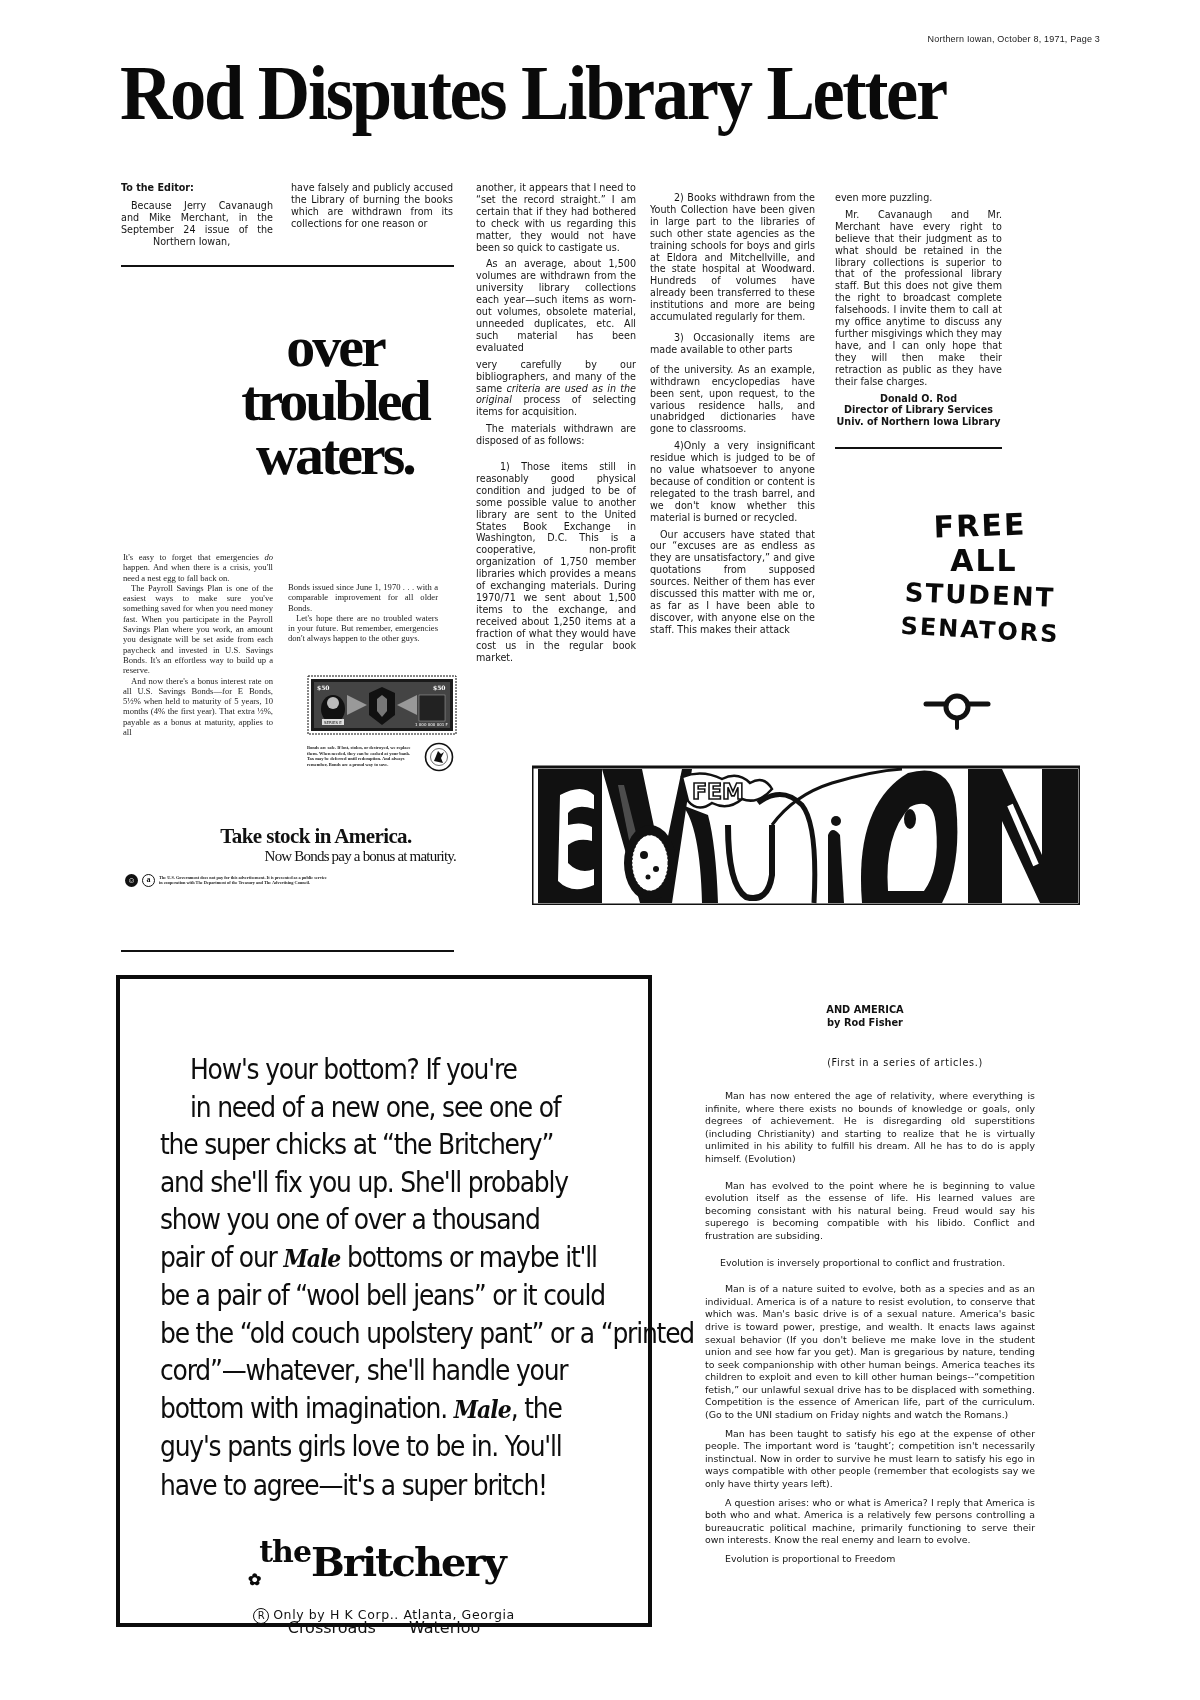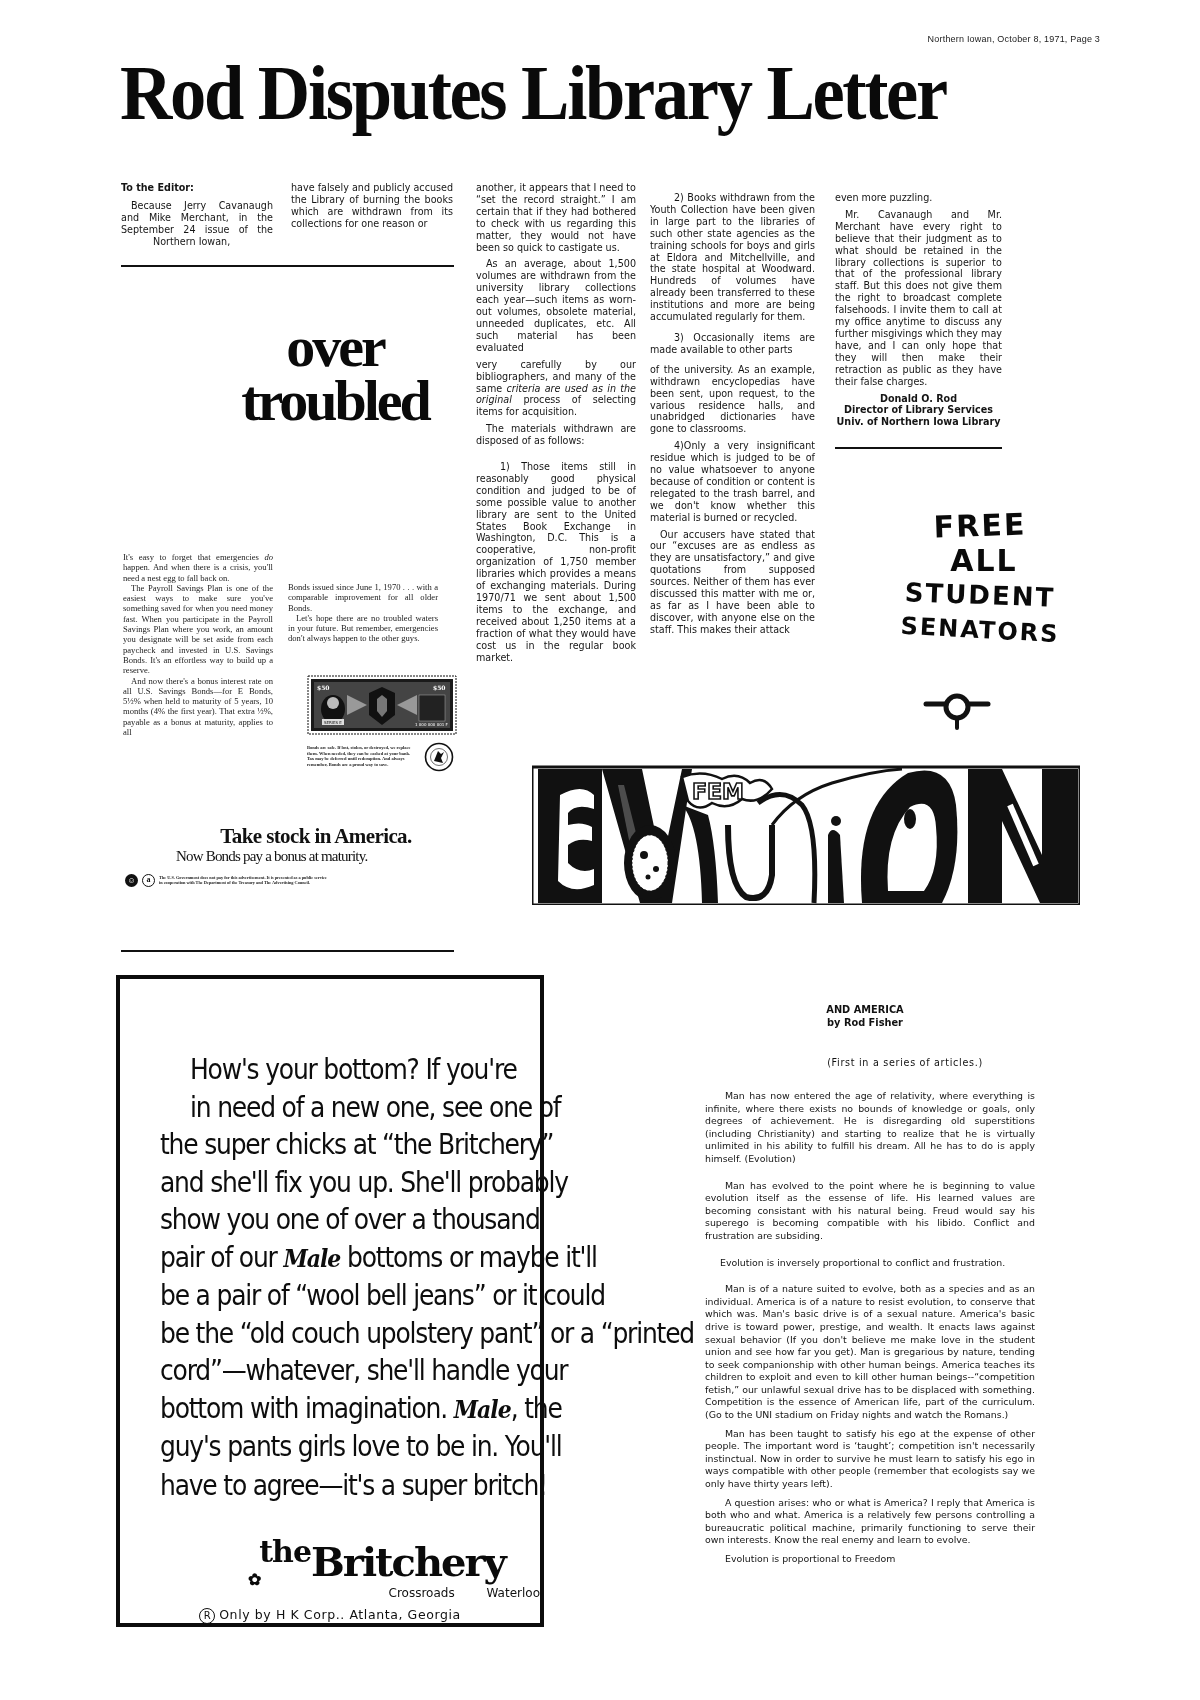--- a/index.html
+++ b/index.html
@@ -20,42 +20,42 @@
 
   .rule { position: absolute; height: 2px; background: #111; }
 
   
   .bridge { position: absolute; left: 205px; top: 320px; width: 260px; text-align: center; font-family: "Liberation Serif", serif; font-weight: bold; font-size: 58px; line-height: 54px; letter-spacing: -3px; color: #0a0a0a; }
   .adcol { position: absolute; font-family: "Liberation Serif", serif; font-size: 8.6px; line-height: 10.3px; text-align: justify; color: #222; }
   .adcol p { text-indent: 8px; }
   .adcol p.noindent { text-indent: 0; }
   .bond-note { position: absolute; left: 307px; top: 745px; width: 110px; font-family: "Liberation Serif", serif; font-size: 4.5px; line-height: 5.6px; font-weight: bold; color: #222; }
   .take-stock { position: absolute; left: 176px; top: 824px; width: 280px; text-align: center; font-family: "Liberation Serif", serif; font-weight: bold; font-size: 21px; letter-spacing: -0.6px; }
-  .bonus { position: absolute; left: 176px; top: 848px; width: 280px; text-align: left; font-family: "Liberation Serif", serif; font-size: 15px; letter-spacing: -0.8px; }
+  .bonus { position: absolute; left: 176px; top: 848px; width: 280px; text-align: right; font-family: "Liberation Serif", serif; font-size: 15px; letter-spacing: -0.8px; }
   .adcouncil { position: absolute; left: 125px; top: 872px; width: 230px; height: 16px; display: flex; align-items: center; gap: 4px; }
   .adcouncil .logo { width: 13px; height: 13px; border-radius: 50%; background: #111; color: #fff; font-size: 8px; line-height: 13px; text-align: center; font-family: "Liberation Serif", serif; font-weight: bold; }
   .adcouncil .logo2 { width: 13px; height: 13px; border-radius: 50%; border: 1.5px solid #111; color: #111; font-size: 8px; line-height: 10px; text-align: center; font-family: "Liberation Serif", serif; font-weight: bold; }
   .adcouncil .disclaimer { font-family: "Liberation Serif", serif; font-size: 4.3px; line-height: 5px; font-weight: bold; color: #222; width: 170px; }
 
   
   .free { position: absolute; left: 880px; top: 508px; width: 200px; text-align: center; font-family: "DejaVu Sans", sans-serif; font-weight: bold; font-size: 30px; line-height: 35px; letter-spacing: 2px; color: #0a0a0a; }
   .free .line { display: block; }
 
   
   .evo { position: absolute; left: 532px; top: 765px; width: 548px; height: 140px; }
 
   
-  .britch-box { position: absolute; left: 116px; top: 975px; width: 428px; height: 652px; border: 4px solid #0c0c0c; }
+  .britch-box { position: absolute; left: 116px; top: 975px; width: 536px; height: 652px; border: 4px solid #0c0c0c; }
   .handwritten { position: absolute; left: 40px; top: 72px; width: 460px; font-family: "DejaVu Sans", sans-serif; font-size: 25px; line-height: 33.5px; letter-spacing: -1.2px; color: #0d0d0d; transform: scaleY(1.12); transform-origin: top left; }
   .handwritten .hl { display: block; white-space: nowrap; }
   .handwritten .male { font-family: "DejaVu Serif", serif; font-weight: bold; font-style: italic; font-size: 22px; letter-spacing: -1px; }
   .brand { position: absolute; left: 102px; top: 555px; width: 320px; text-align: center; font-family: "DejaVu Serif", serif; font-weight: bold; font-size: 40px; letter-spacing: -2px; color: #0a0a0a; }
   .brand .the { font-size: 30px; vertical-align: 14px; letter-spacing: -1px; }
   .brand .flower { position: absolute; left: 26px; top: 36px; font-size: 16px; }
-  .locs { position: absolute; left: 0; top: 607px; width: 100%; text-align: right; font-family: "DejaVu Sans", sans-serif; font-size: 12px; color: #111; word-spacing: 28px; }
+  .locs { position: absolute; left: 0; top: 639px; width: 100%; text-align: center; font-family: "DejaVu Sans", sans-serif; font-size: 16px; color: #111; word-spacing: 28px; }
   .corp { position: absolute; left: 0; top: 628px; width: 100%; text-align: center; font-family: "DejaVu Sans", sans-serif; font-size: 12.5px; color: #111; letter-spacing: 0.6px; }
   .corp .reg { display: inline-block; width: 16px; height: 16px; border: 1.5px solid #111; border-radius: 50%; font-size: 10px; line-height: 13px; text-align: center; margin-right: 4px; letter-spacing: 0; }
 
   
   .article-head { position: absolute; left: 700px; top: 1003px; width: 330px; text-align: center; font-family: "DejaVu Sans", sans-serif; font-weight: bold; font-size: 9.8px; line-height: 13px; }
   .series { position: absolute; left: 740px; top: 1057px; width: 330px; text-align: center; font-family: "DejaVu Sans", sans-serif; font-weight: normal; font-size: 9.6px; letter-spacing: 0.7px; }
   .article { position: absolute; left: 705px; top: 1090px; width: 330px; font-family: "DejaVu Sans", sans-serif; font-size: 9.4px; line-height: 12.6px; text-align: justify; color: #151515; }
   .article p { text-indent: 20px; margin-bottom: 6px; }
   .article p.spaced { margin-bottom: 14px; }
   .article p.center { text-indent: 15px; margin-bottom: 14px; }
@@ -98,20 +98,21 @@
   <p>Mr. Cavanaugh and Mr. Merchant have every right to believe that their judgment as to what should be retained in the library collections is superior to that of the professional library staff. But this does not give them the right to broadcast complete falsehoods. I invite them to call at my office anytime to discuss any further misgivings which they may have, and I can only hope that they will then make their retraction as public as they have their false charges.</p>
   <p class="sig">Donald O. Rod</p>
   <p class="sig">Director of Library Services</p>
   <p class="sig">Univ. of Northern Iowa Library</p>
 </div>
 
 <div class="rule" style="left:835px; top:447px; width:167px;"></div>
 
 <div class="bridge">
   <div>over troubled</div>
+  <div>waters.</div>
 </div>
 
 <div class="adcol" style="left:123px; top:552px; width:150px;">
   <p class="noindent"><span>It's easy to forget that emergencies </span><i>do</i><span> happen. And when there is a crisis, you'll need a nest egg to fall back on.</span></p>
   <p>The Payroll Savings Plan is one of the easiest ways to make sure you've something saved for when you need money fast. When you participate in the Payroll Savings Plan where you work, an amount you designate will be set aside from each paycheck and invested in U.S. Savings Bonds. It's an effortless way to build up a reserve.</p>
   <p>And now there's a bonus interest rate on all U.S. Savings Bonds—for E Bonds, 5½% when held to maturity of 5 years, 10 months (4% the first year). That extra ½%, payable as a bonus at maturity, applies to all</p>
 </div>
 
 <div class="adcol" style="left:288px; top:582px; width:150px;">
   <p class="noindent">Bonds issued since June 1, 1970 . . . with a comparable improvement for all older Bonds.</p>

